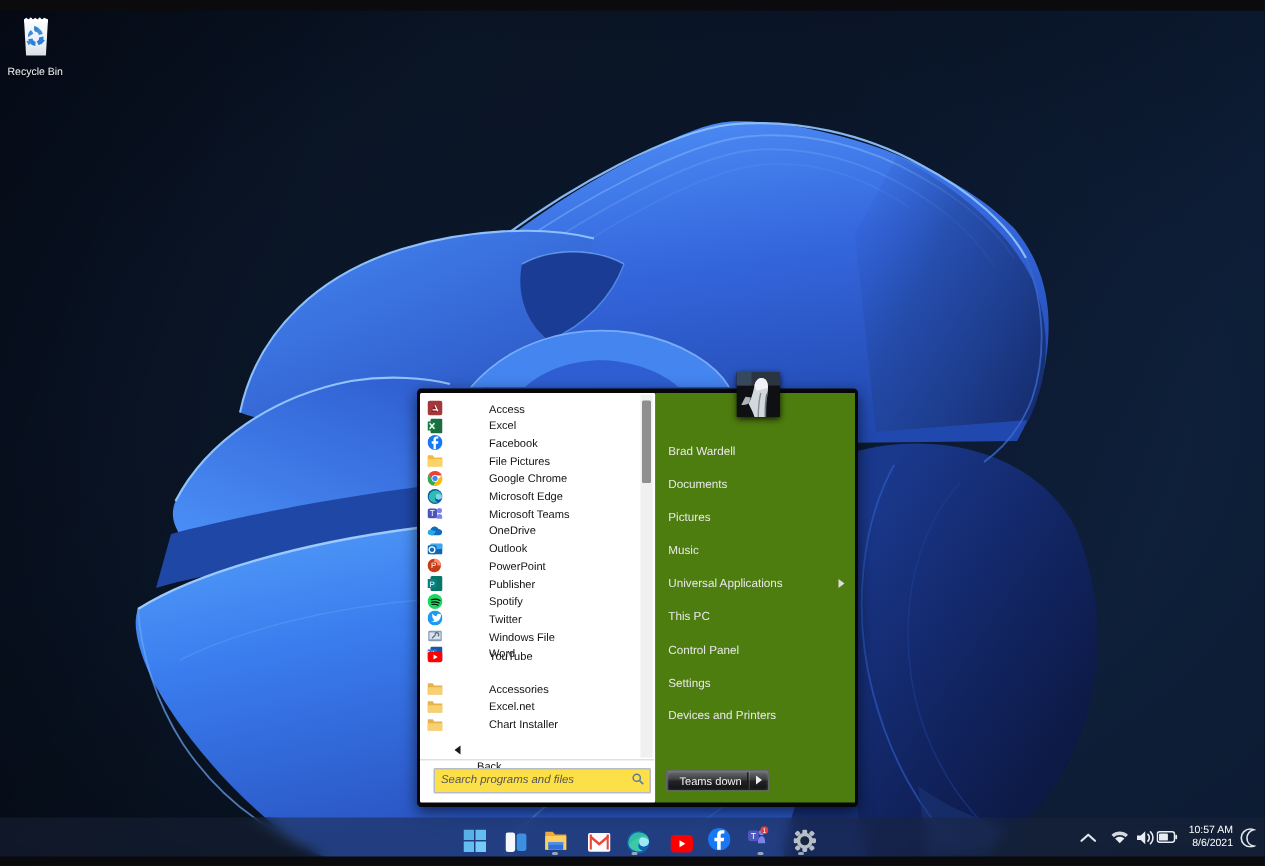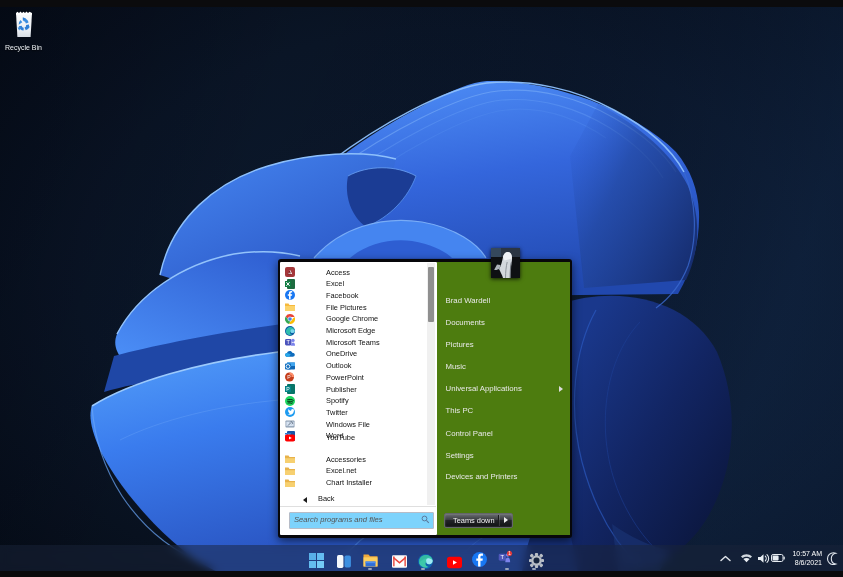--- a/index.html
+++ b/index.html
@@ -15,23 +15,23 @@
   #menu{position:absolute;left:277.5px;top:258.5px;width:294px;height:279.5px;z-index:20;background:#07070a;border-radius:3px;box-shadow:0 3px 10px rgba(0,0,0,.6);}
   #mleft{position:absolute;left:2.5px;top:3.5px;width:156.5px;height:272.5px;background:#fff;border-radius:1px;}
   #mright{position:absolute;left:159px;top:3.5px;width:133px;height:272.5px;background:#4d7c0f;}
   .app{position:absolute;left:4px;height:12px;width:146px;}
   .app .ic{position:absolute;left:1px;top:0.5px;width:10px;height:10px;}
   .app .tx{position:absolute;left:14px;top:1px;font-size:7.4px;color:#111;white-space:nowrap;margin-left:28px;}
   #sbar{position:absolute;left:147px;top:1px;width:8px;height:242px;background:#f0f0f0;border:0;}
   #sthumb{position:absolute;left:1px;top:4px;width:6px;height:55px;background:#8f8f8f;border-radius:1px;}
   #backrow{position:absolute;left:2px;top:231.5px;width:140px;height:13px;}
   #backrow .ar{position:absolute;left:21px;top:3.5px;width:0;height:0;border-top:3px solid transparent;border-bottom:3px solid transparent;border-right:4.5px solid #1a1a1a;}
-  #backrow .tx{position:absolute;left:36px;top:0;font-size:7.4px;color:#111;}
+  #backrow .tx{position:absolute;left:36px;top:12px;font-size:7.4px;color:#111;}
   #msep{position:absolute;left:0px;top:243.5px;width:156px;height:1px;background:#dfdfdf;}
-  #sbox{position:absolute;left:9px;top:249.5px;width:142.5px;height:15px;background:#7dd3fc;border:1px solid #b6bcc7;border-radius:1px;}
+  #sbox{position:absolute;left:9px;top:249.5px;width:142.5px;height:15px;background:#fde047;border:1px solid #b6bcc7;border-radius:1px;}
   #sbox .ph{position:absolute;left:4px;top:2.5px;font-size:7.6px;font-style:italic;color:#555;}
   #sbox svg{position:absolute;right:3px;top:2px;}
   .ritem{position:absolute;left:9px;font-size:7.8px;color:#e8e8e8;white-space:nowrap;}
   #uarrow{position:absolute;left:122px;width:0;height:0;border-top:3px solid transparent;border-bottom:3px solid transparent;border-left:4.5px solid #ddd;}
   #utile{position:absolute;left:213px;top:-11px;width:29px;height:30px;z-index:25;box-shadow:0 1px 4px rgba(0,0,0,.8);}
   #shut{position:absolute;left:7.5px;top:250.5px;width:67px;height:13.5px;border-radius:2px;border:1px solid #64666a;background:linear-gradient(#6a6d72,#3a3c40 45%,#222327 50%,#101113);box-shadow:inset 0 0 2px rgba(255,255,255,.25);}
   #shut .tx{position:absolute;left:8px;top:2.5px;font-size:7.4px;color:#f2f2f2;}
   #shut .sep{position:absolute;left:53px;top:1px;width:1px;height:11px;background:#1a1a1c;box-shadow:1px 0 0 rgba(255,255,255,.15);}
   #shut .ar{position:absolute;left:58px;top:4.5px;width:0;height:0;border-left:3.5px solid transparent;border-right:3.5px solid transparent;border-top:4.5px solid #eee;transform:rotate(-90deg);}
   

